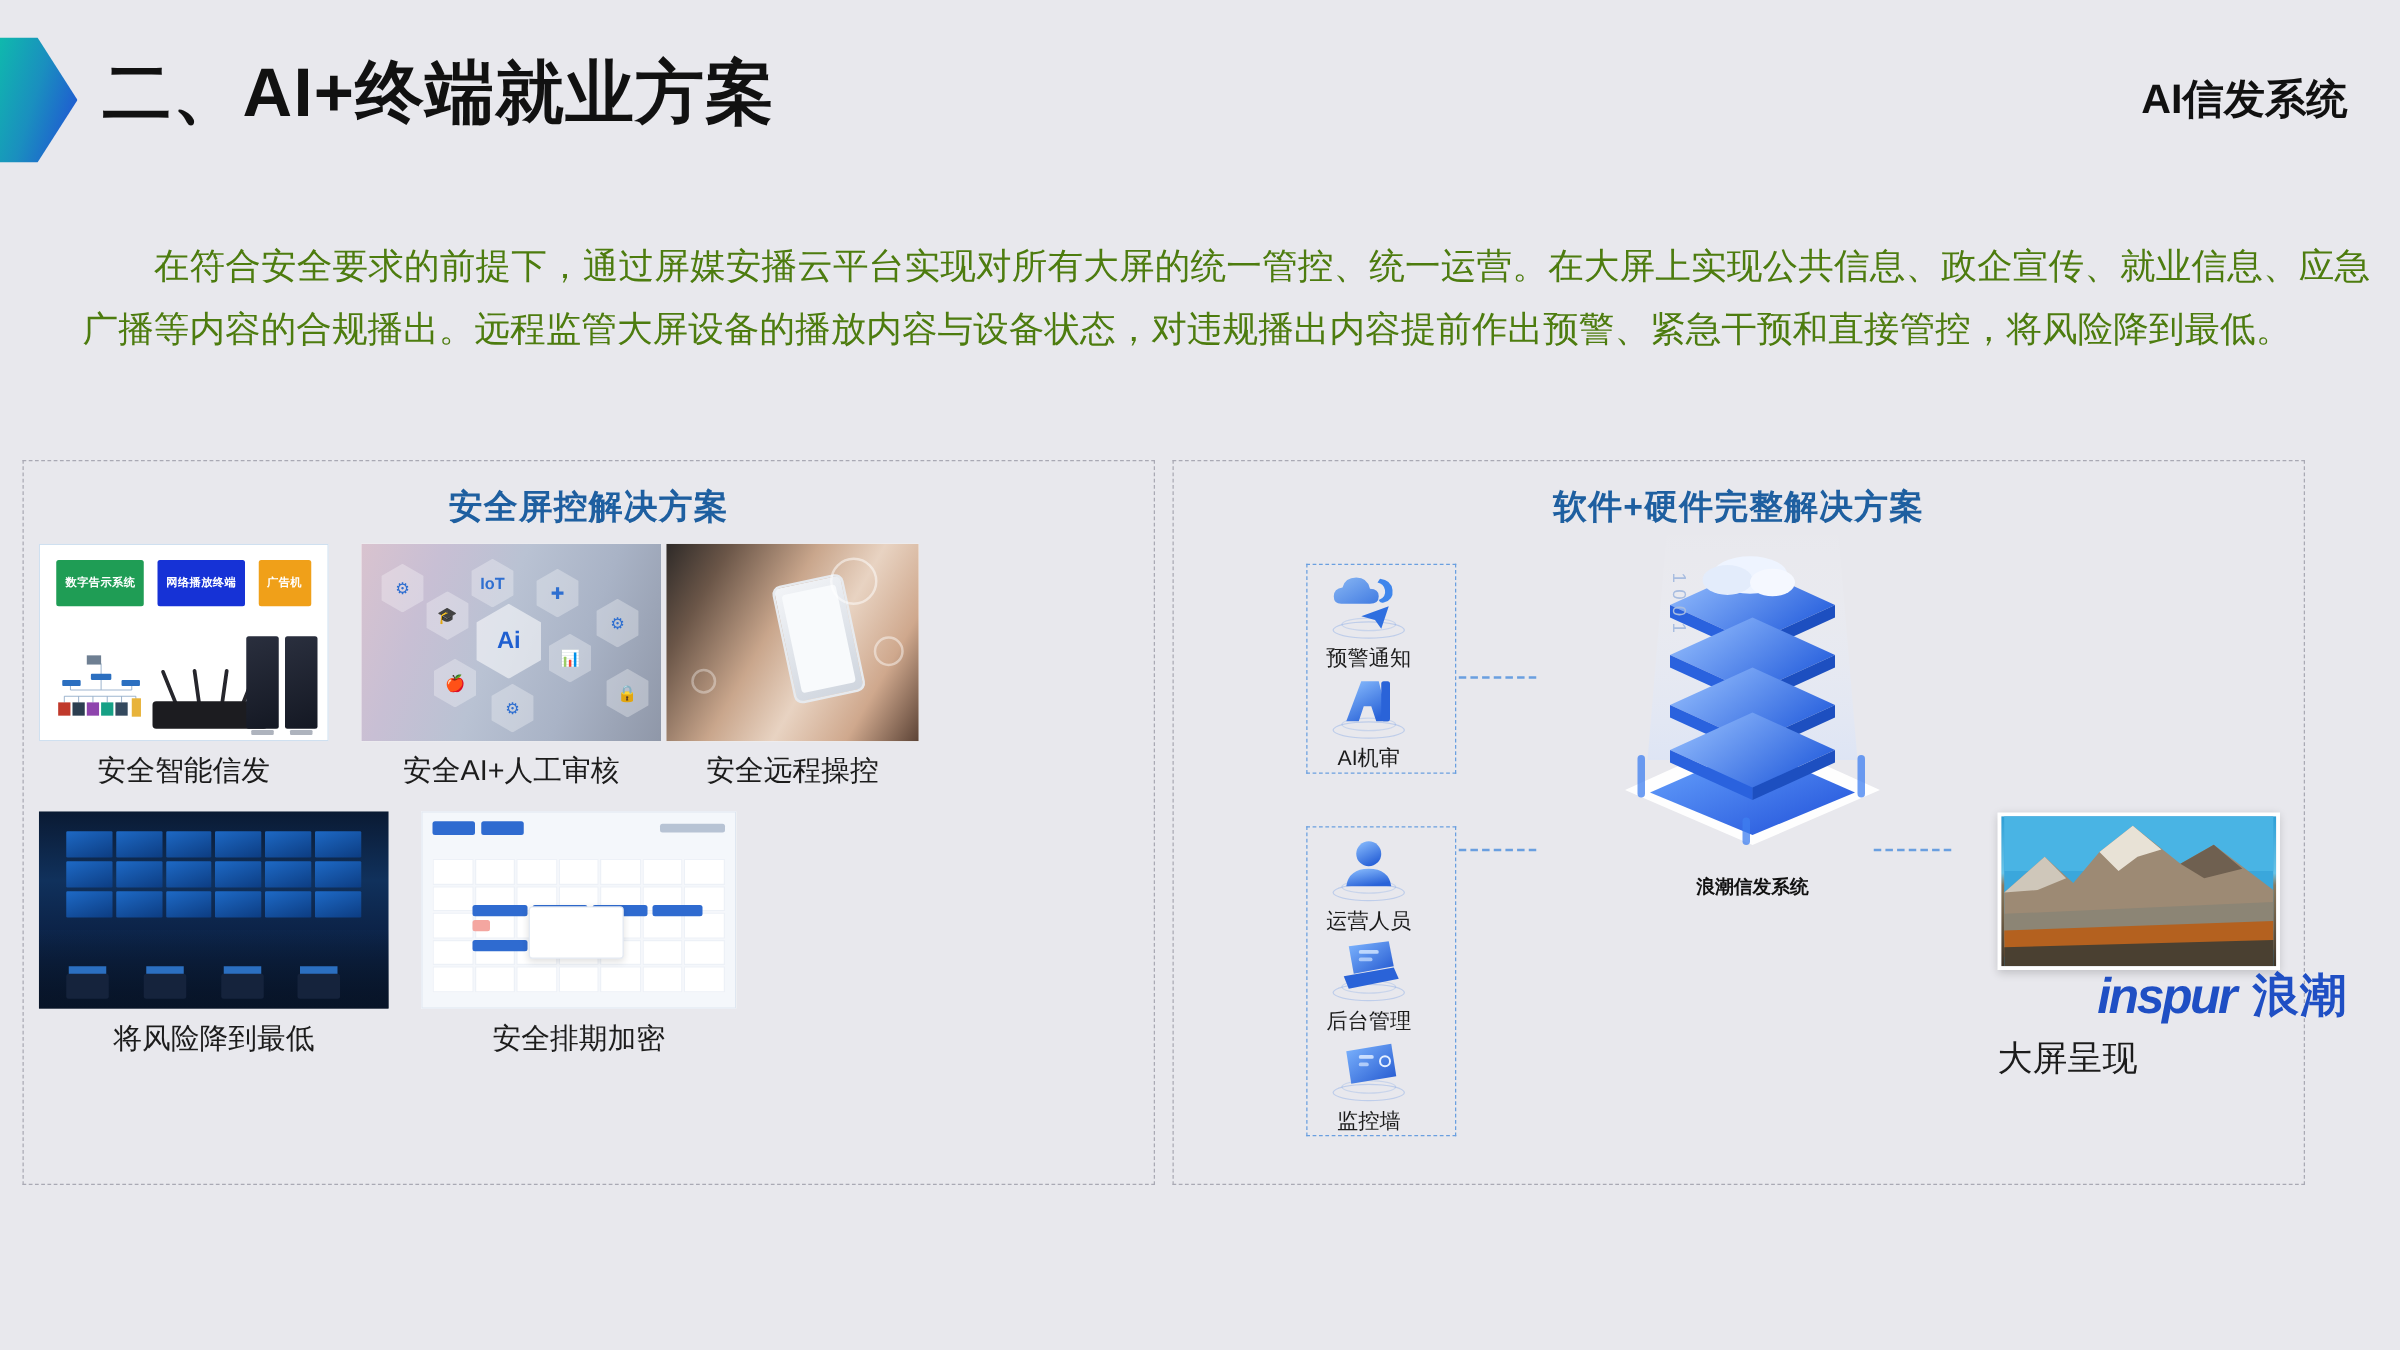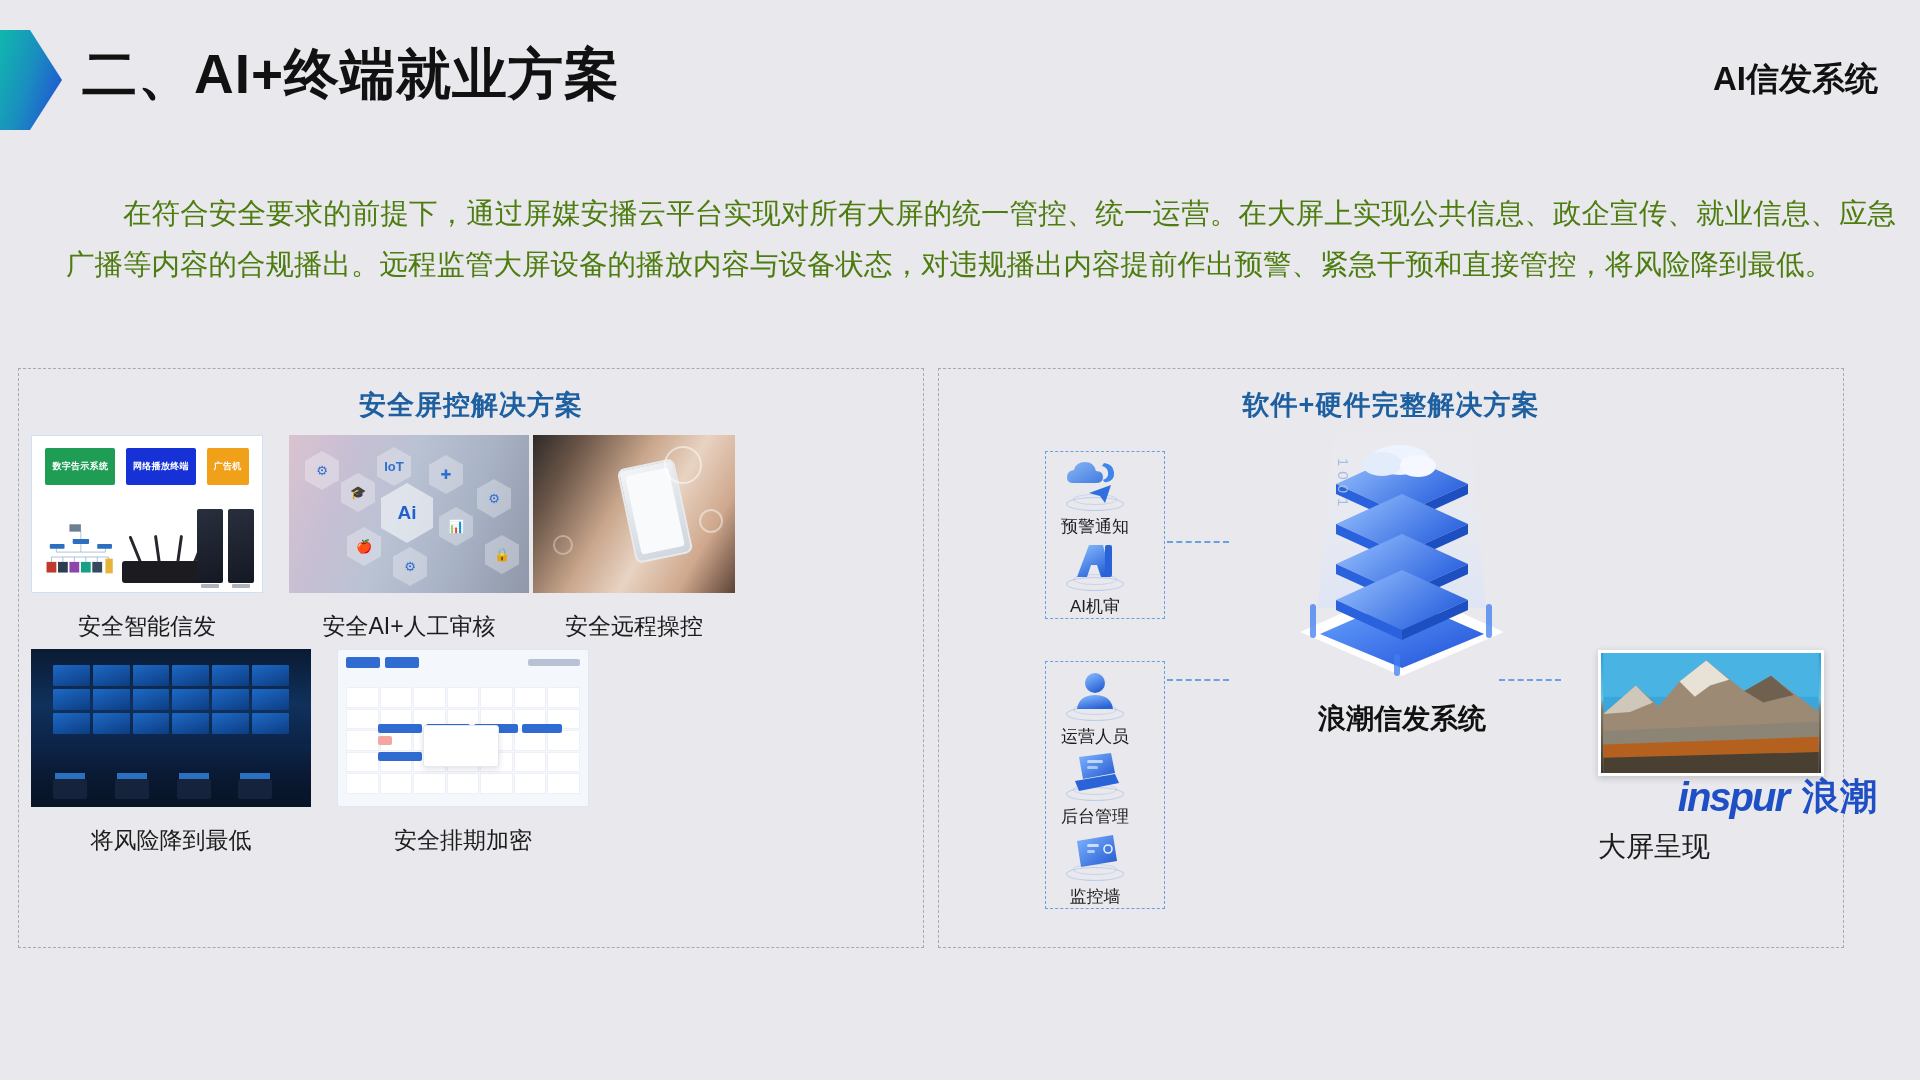--- a/index.html
+++ b/index.html
@@ -43,21 +43,21 @@
     letter-spacing: 1px;
   }
 
   
   .card { position: absolute; }
   .card .thumb {
     width: 100%; height: 158px; overflow: hidden; position: relative;
     background: #fff;
   }
   .card .cap {
-    margin-top: 18px; text-align: center; font-size: 23px; color: #1c1c1c;
+    margin-top: 8px; text-align: center; font-size: 23px; color: #1c1c1c;
     white-space: nowrap;
   }
 
   
   .sig-box { border: 1px solid #cfe0f0; background: #fff; width: 100%; height: 100%;
              padding: 12px 8px 8px; }
   .sig-badges { display: flex; justify-content: space-around; align-items: flex-start; }
   .sig-badge {
     font-size: 9px; font-weight: 700; color: #fff; padding: 12px 7px; border-radius: 2px;
     white-space: nowrap; letter-spacing: .3px;
@@ -142,21 +142,21 @@
   .node .ic { width: 72px; height: 56px; margin: 0 auto; position: relative; }
   .node .lb { margin-top: 2px; font-size: 17px; color:#1c1c1c; white-space:nowrap; }
   .ic-base { position:absolute; left:50%; bottom:2px; transform:translateX(-50%);
              width: 58px; height: 14px; border:1.5px solid rgba(120,160,230,.38); border-radius:50%; }
   .ic-base.b2 { width:44px; height:11px; bottom:8px; border-color: rgba(120,160,230,.28); }
 
   .conn { position:absolute; border-top: 2px dashed #6a9fe0; height:0; }
 
   .server-wrap { position:absolute; left:1272px; top:418px; width: 260px; height: 270px; }
   .server-label { position:absolute; left:1272px; top:700px; width:260px; text-align:center;
-                  font-size: 28px; font-weight:700; color:#111; }
+                  font-size: 15px; font-weight:700; color:#111; }
 
   .bigscreen { position:absolute; left:1598px; top:650px; width: 226px; height: 126px;
                border: 3px solid #ffffff; box-shadow: 0 2px 7px rgba(0,0,0,.18); overflow:hidden; }
   .bigscreen-cap { position:absolute; left:1598px; top:828px; width:226px; 
                    font-size: 28px; color:#1c1c1c; }
 
   
   .logo { position:absolute; right: 42px; bottom: 22px; display:flex; align-items:center; gap:14px; }
   .logo .word { font-size: 40px; font-weight: 800; font-style: italic; color:#1f4fc4; letter-spacing:-2px; }
   .logo .cn   { font-size: 37px; font-weight: 800; color:#1f4fc4; letter-spacing: 1px; }

